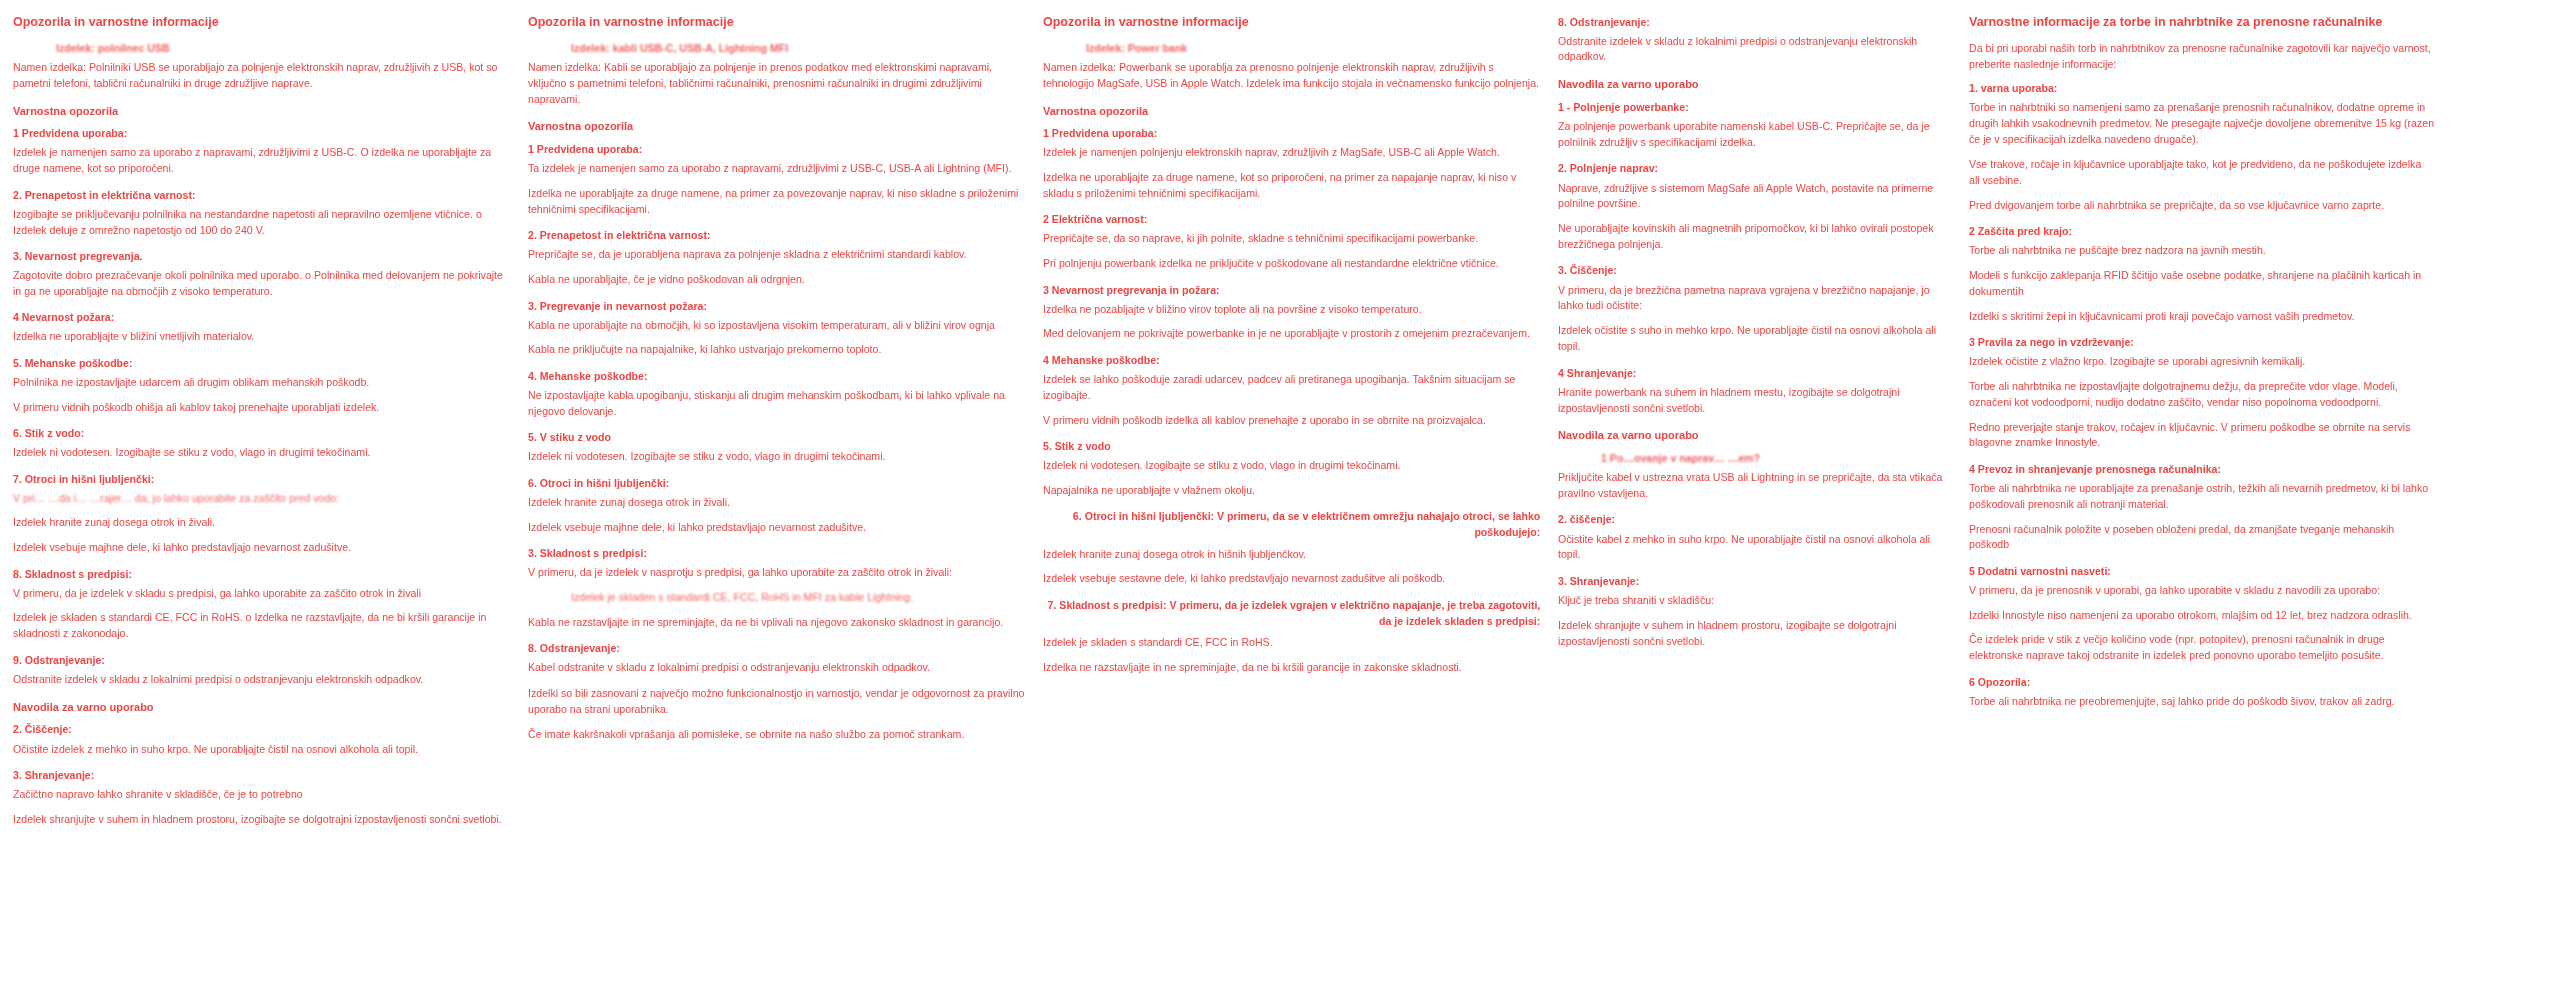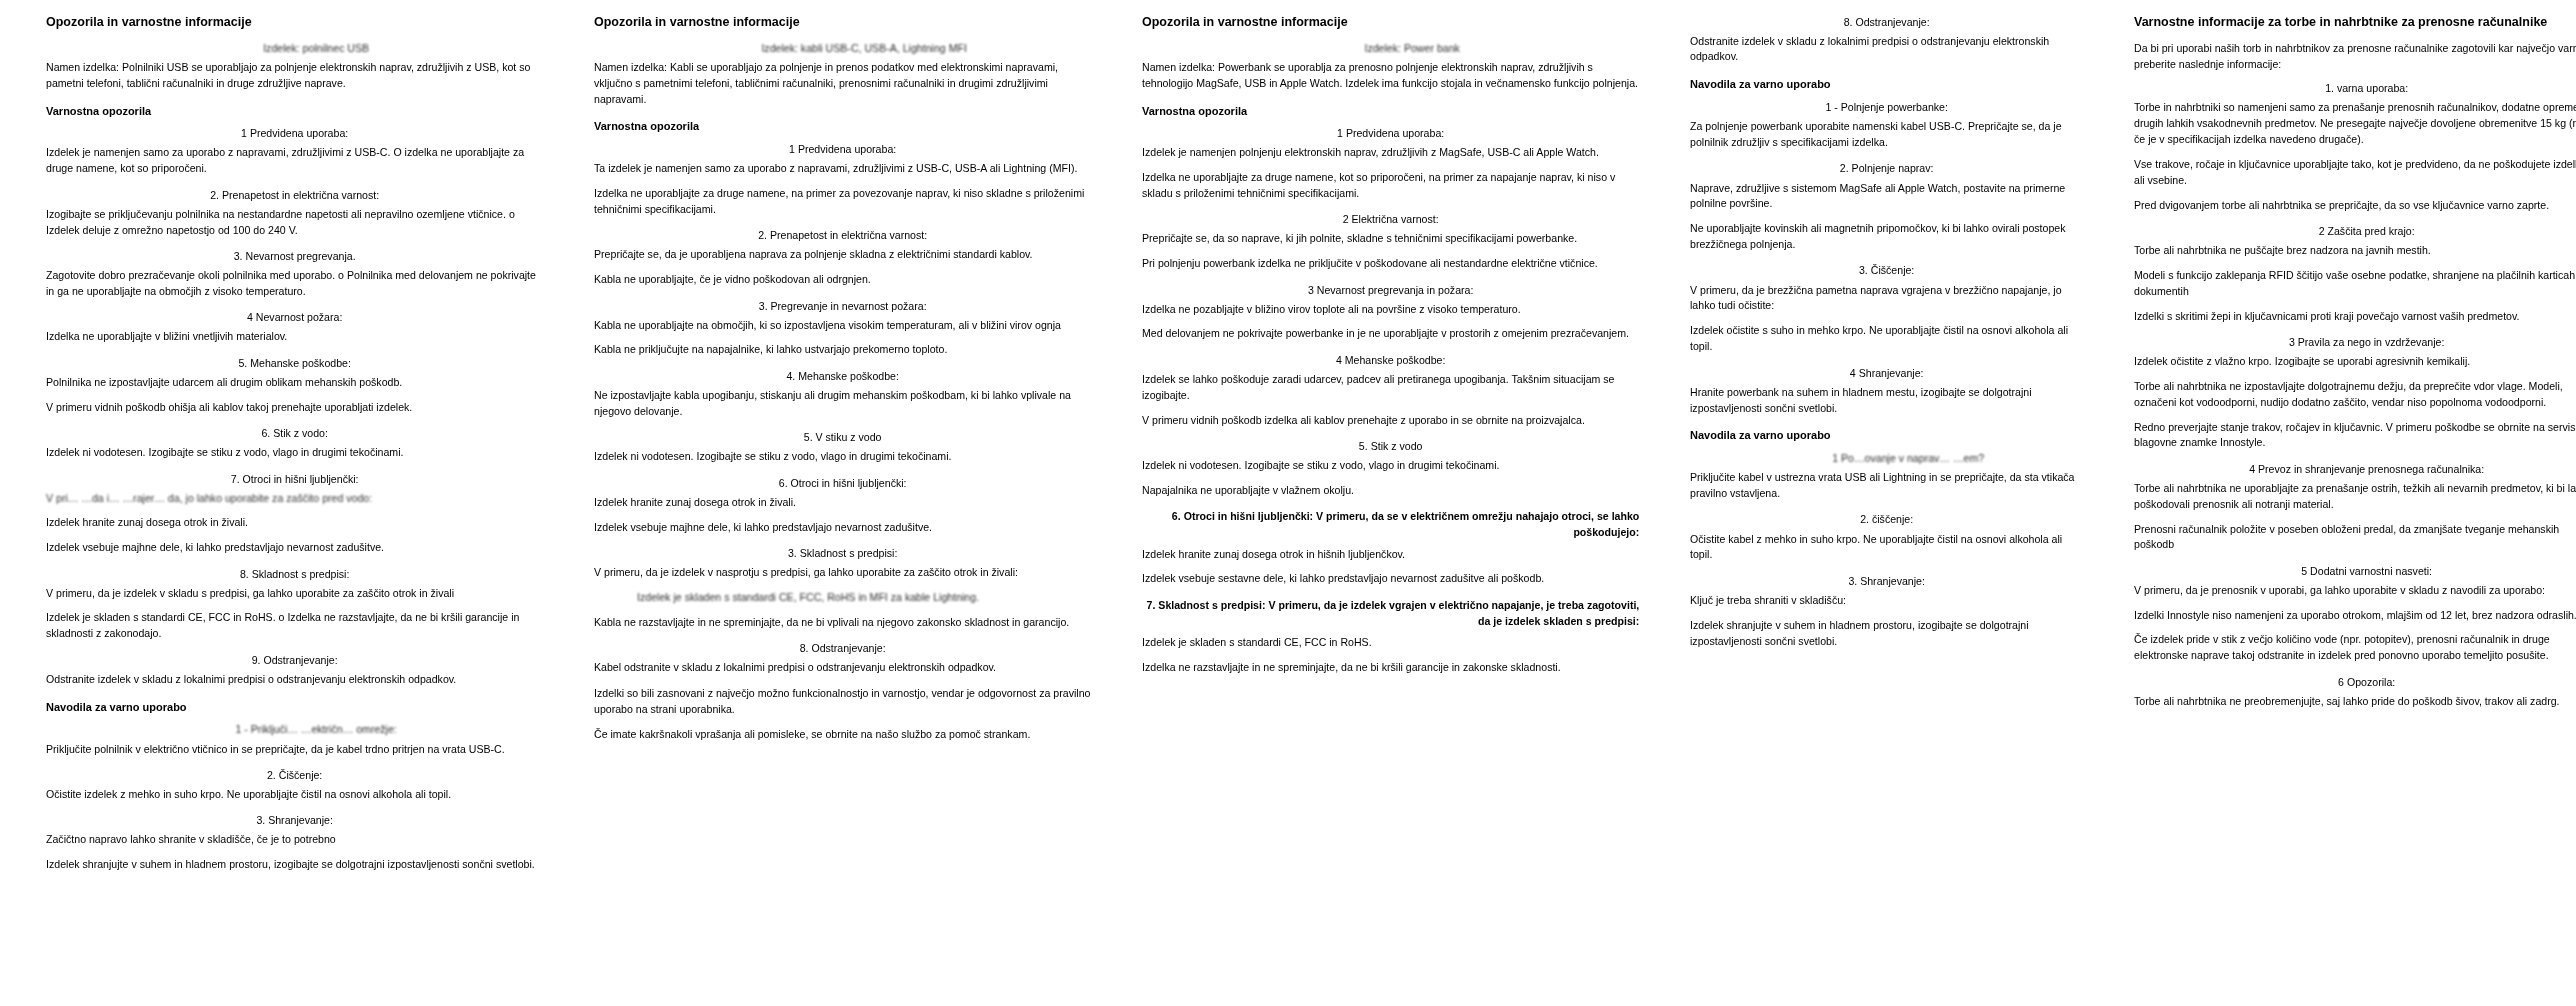--- a/index.html
+++ b/index.html
@@ -17,42 +17,40 @@
   .sheet {
     display: flex;
     width: 2576px;
     height: 1006px;
     padding: 14.5px 13px 0 13px;
     gap: 0;
   }
   .col {
     flex: 0 0 auto;
     padding: 0 17.7px 0 0;
-    color: #000000;
-    margin-left: 33px;
+    color: #ef4444;
   }
   .col-1 { width: 515px; }
   .col-2 { width: 515px; }
   .col-3 { width: 515px; }
   .col-4 { width: 411px; }
   .col-5 { width: 483px; }
 
   h2.sec-title {
     font-size: 12.5px;
     font-weight: bold;
     margin: 0 0 10.5px 0;
     line-height: 1.25;
   }
   .blk { margin: 0 0 10.5px 0; }
   .lbl {
     font-size: 10.6px;
-    font-weight: normal;
+    font-weight: bold;
     line-height: 1.35;
     margin: 0 0 4.8px 0;
-    text-align: center;
   }
   .lbl-inline {
     font-size: 10.6px;
     font-weight: bold;
     line-height: 1.5;
     margin: 0 0 5.6px 0;
     text-align: right;
   }
   p.txt {
     font-size: 10.6px;
@@ -124,24 +122,20 @@
       <p class="txt">Izdelek je skladen s standardi CE, FCC in RoHS. o Izdelka ne razstavljajte, da ne bi kršili garancije in skladnosti z zakonodajo.</p>
     </div>
     <div class="blk">
       <div class="lbl">9. Odstranjevanje:</div>
       <p class="txt">Odstranite izdelek v skladu z lokalnimi predpisi o odstranjevanju elektronskih odpadkov.</p>
     </div>
 
     <div class="heading-sub">Navodila za varno uporabo</div>
 
     <div class="blk">
-      <div class="lbl blurry-sm">1 - Priključi… …ektričn… omrežje:</div>
-      <p class="txt">Priključite polnilnik v električno vtičnico in se prepričajte, da je kabel trdno pritrjen na vrata USB-C.</p>
-    </div>
-    <div class="blk">
       <div class="lbl">2. Čiščenje:</div>
       <p class="txt">Očistite izdelek z mehko in suho krpo. Ne uporabljajte čistil na osnovi alkohola ali topil.</p>
     </div>
     <div class="blk">
       <div class="lbl">3. Shranjevanje:</div>
       <p class="txt">Začičtno napravo lahko shranite v skladišče, če je to potrebno</p>
       <p class="txt">Izdelek shranjujte v suhem in hladnem prostoru, izogibajte se dolgotrajni izpostavljenosti sončni svetlobi.</p>
     </div>
   </div>
 

